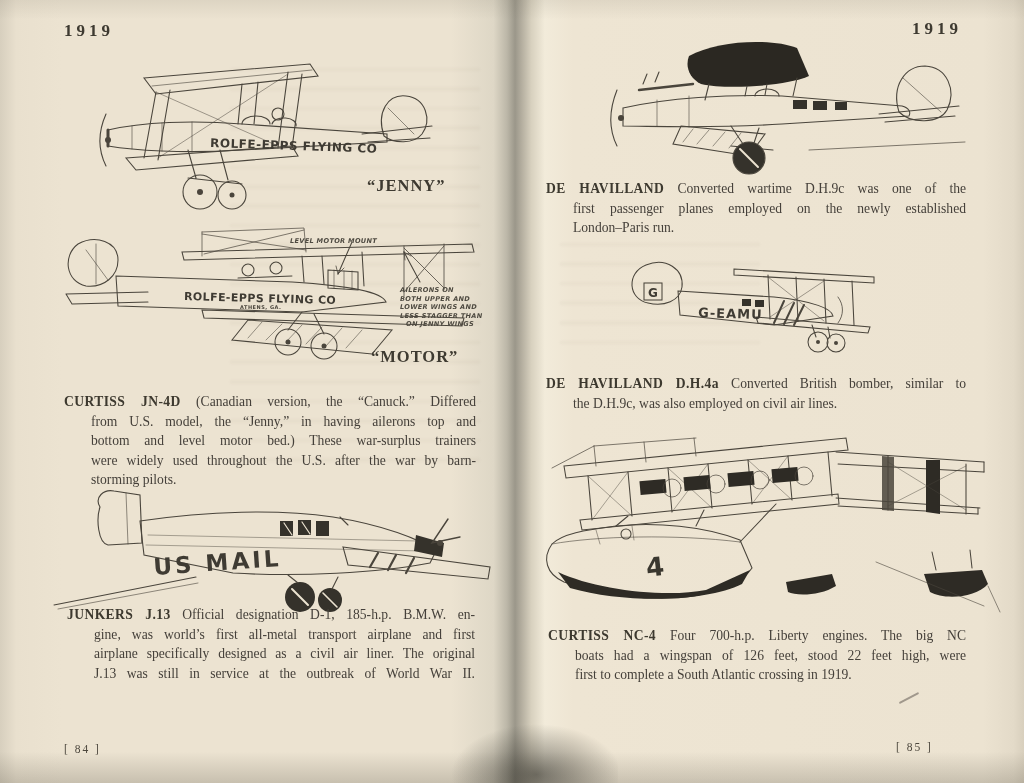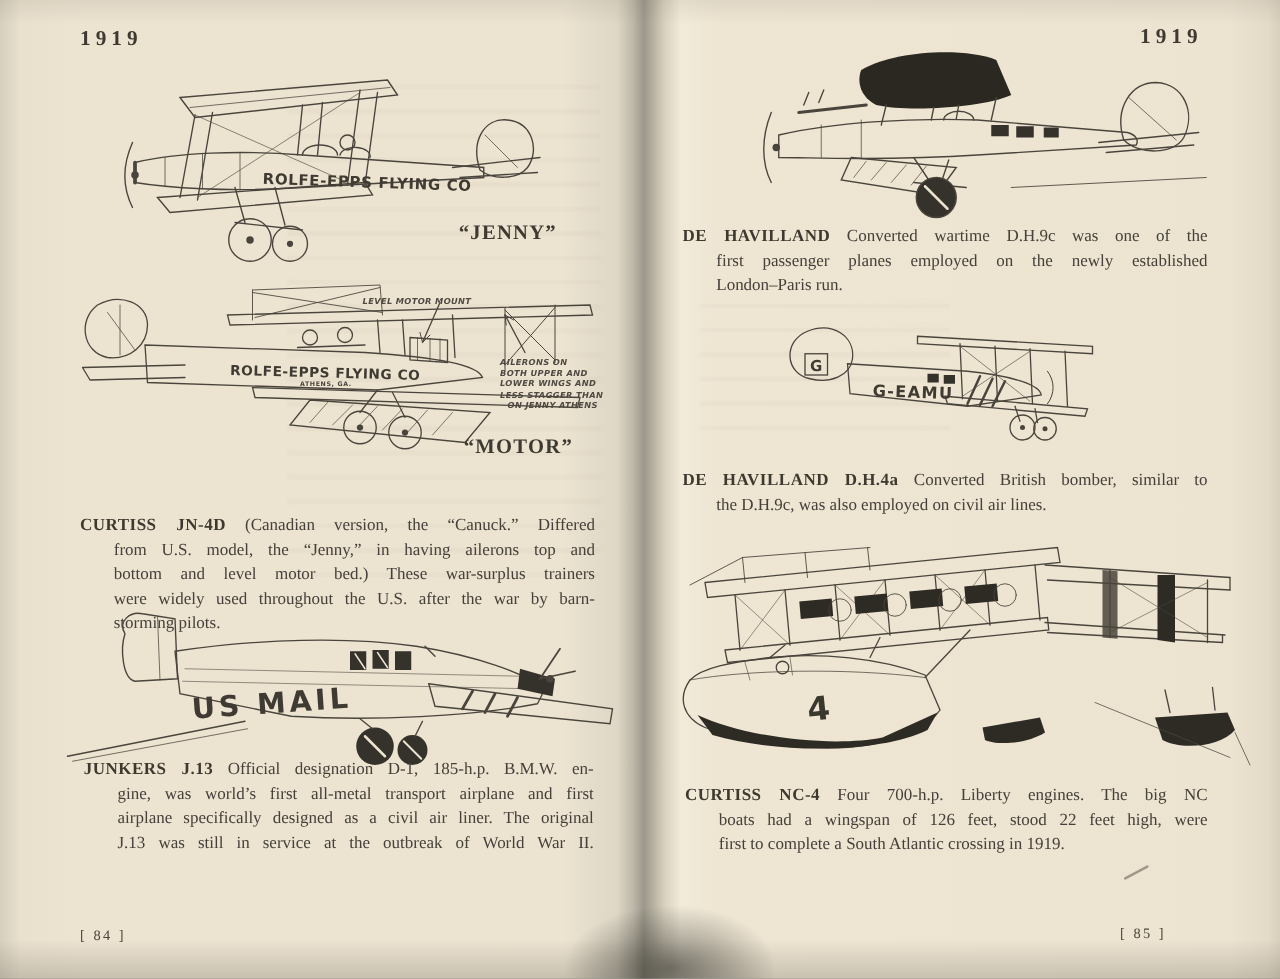--- a/index.html
+++ b/index.html
@@ -106,25 +106,25 @@
       </g>
       <text x="132" y="74" font-size="11" font-weight="bold" fill="#3f3b33" letter-spacing=".4" transform="rotate(1.5 132 74)">ROLFE-EPPS FLYING CO</text>
       <text x="188" y="83" font-size="5" font-weight="bold" fill="#4a453c" letter-spacing=".5">ATHENS, GA.</text>
     </svg>
     <div class="abs note" style="left:290px;top:237px;">LEVEL MOTOR MOUNT</div>
     <div class="abs note" style="left:400px;top:286px;width:100px;">
       <div>AILERONS ON</div>
       <div>BOTH UPPER AND</div>
       <div>LOWER WINGS AND</div>
       <div>LESS STAGGER THAN</div>
-      <div style="padding-left:6px;">ON JENNY ATHENS</div>
+      <div style="padding-left:6px;">ON JENNY WINGS</div>
     </div>
     <div class="abs caption" style="left:371px;top:347px;">“MOTOR”</div>
 
-    <div class="abs para" style="left:64px;top:410px;width:412px;">
+    <div class="abs para" style="left:64px;top:392px;width:412px;">
       <div class="line"><span class="lead">CURTISS JN-4D</span> <span>(Canadian version, the “Canuck.” Differed</span></div>
       <div class="line cont">from U.S. model, the “Jenny,” in having ailerons top and</div>
       <div class="line cont">bottom and level motor bed.) These war-surplus trainers</div>
       <div class="line cont">were widely used throughout the U.S. after the war by barn-</div>
       <div class="line cont last">storming pilots.</div>
     </div>
 
     <svg class="sketch" style="left:48px;top:485px;" width="445" height="138" viewBox="0 0 445 138">
       <g stroke="#4a453c" stroke-width="1.1" fill="none" stroke-linecap="round">
         <path d="M52,22 C46,12 56,4 66,6 L92,10 L94,58 L60,60 C50,58 48,34 52,22 Z"></path>

